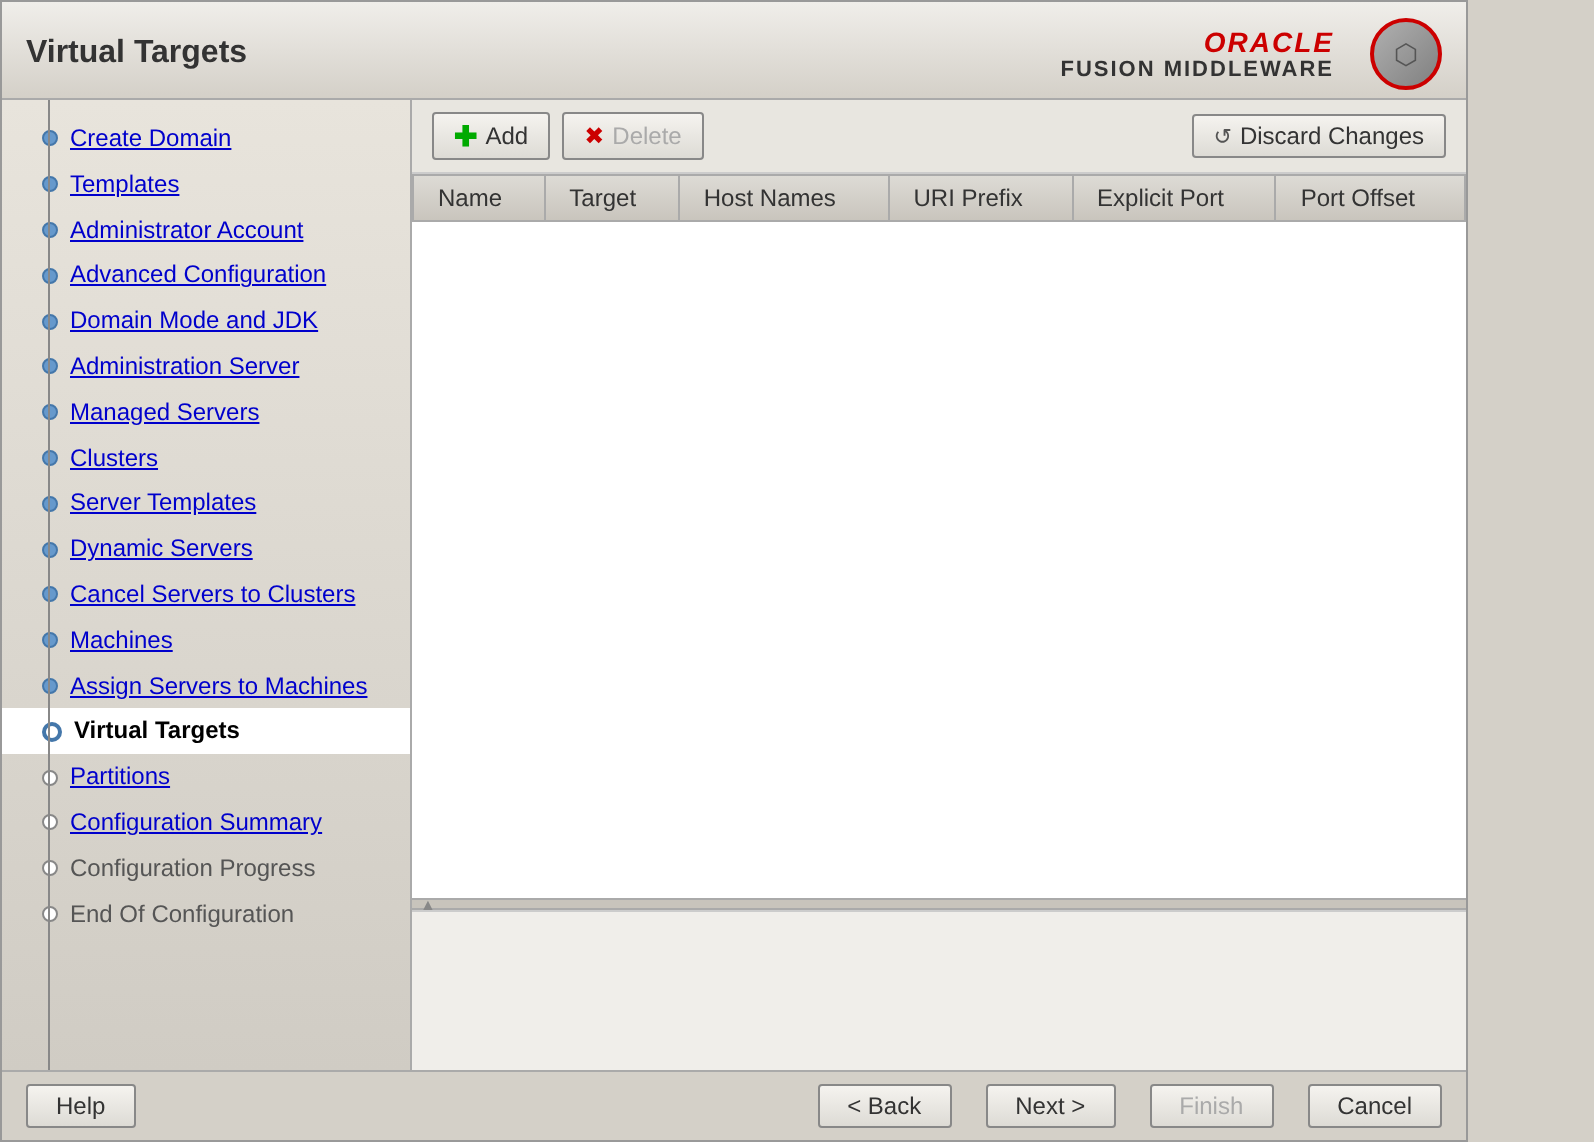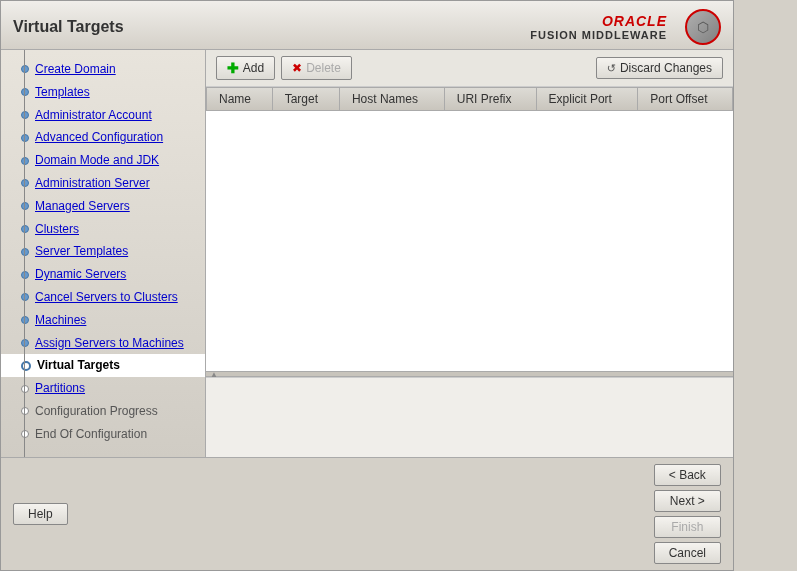--- a/index.html
+++ b/index.html
@@ -269,22 +269,21 @@
       background: #d4d0c8;
       border-top: 1px solid #aaa;
     }
 
     .footer-left {
       display: flex;
       gap: 6px;
     }
     .footer-right {
       display: flex;
-      gap: 4px;
-      flex-direction: column;
+      gap: 17px;
     }
 
     .btn-footer {
       padding: 3px 14px;
       border: 1px solid #888;
       background: linear-gradient(to bottom, #f5f3ef, #dddbd5);
       cursor: pointer;
       font-size: 12px;
       border-radius: 2px;
       color: #333;
@@ -369,20 +368,24 @@
         <div class="dot filled"></div>
         <span class="sidebar-label">Assign Servers to Machines</span>
       </div>
       <div class="sidebar-item active">
         <div class="dot current"></div>
         <span class="sidebar-label active-label">Virtual Targets</span>
       </div>
       <div class="sidebar-item">
         <div class="dot"></div>
         <span class="sidebar-label">Partitions</span>
+      </div>
+      <div class="sidebar-item">
+        <div class="dot"></div>
+        <span class="sidebar-label">Configuration Summary</span>
       </div>
       <div class="sidebar-item">
         <div class="dot"></div>
         <span class="sidebar-label plain">Configuration Progress</span>
       </div>
       <div class="sidebar-item">
         <div class="dot"></div>
         <span class="sidebar-label plain">End Of Configuration</span>
       </div>
     </div>

